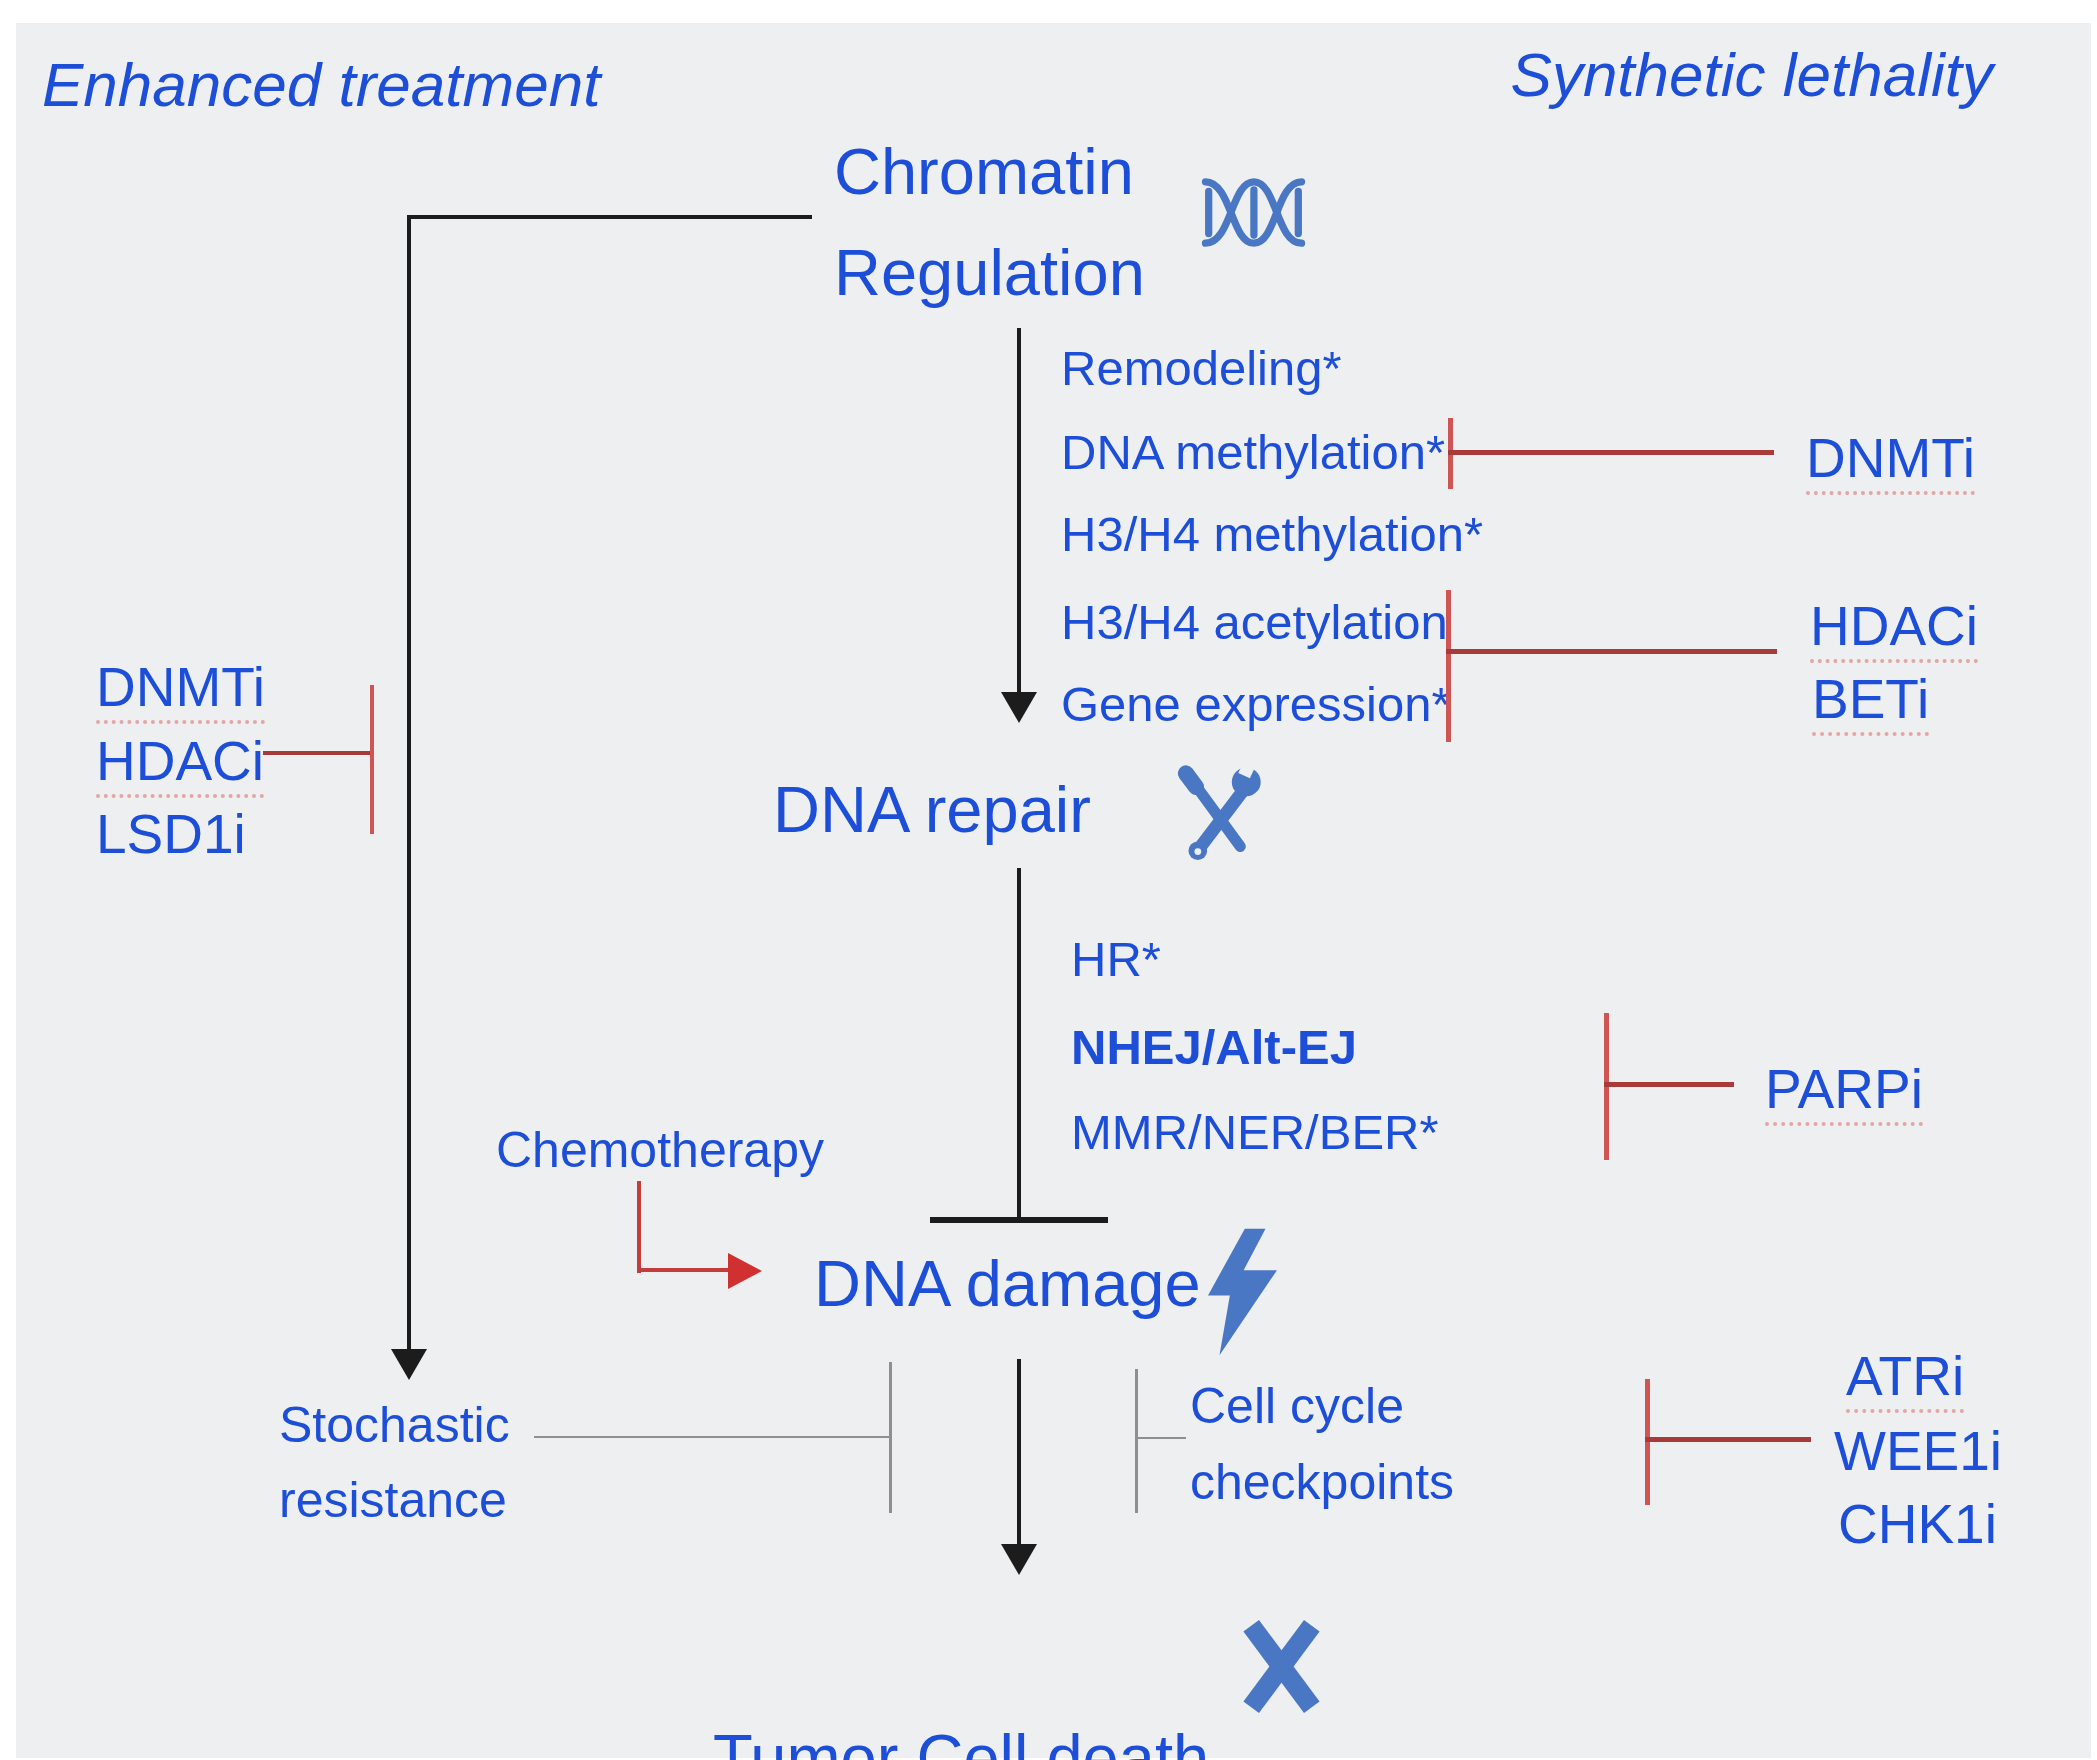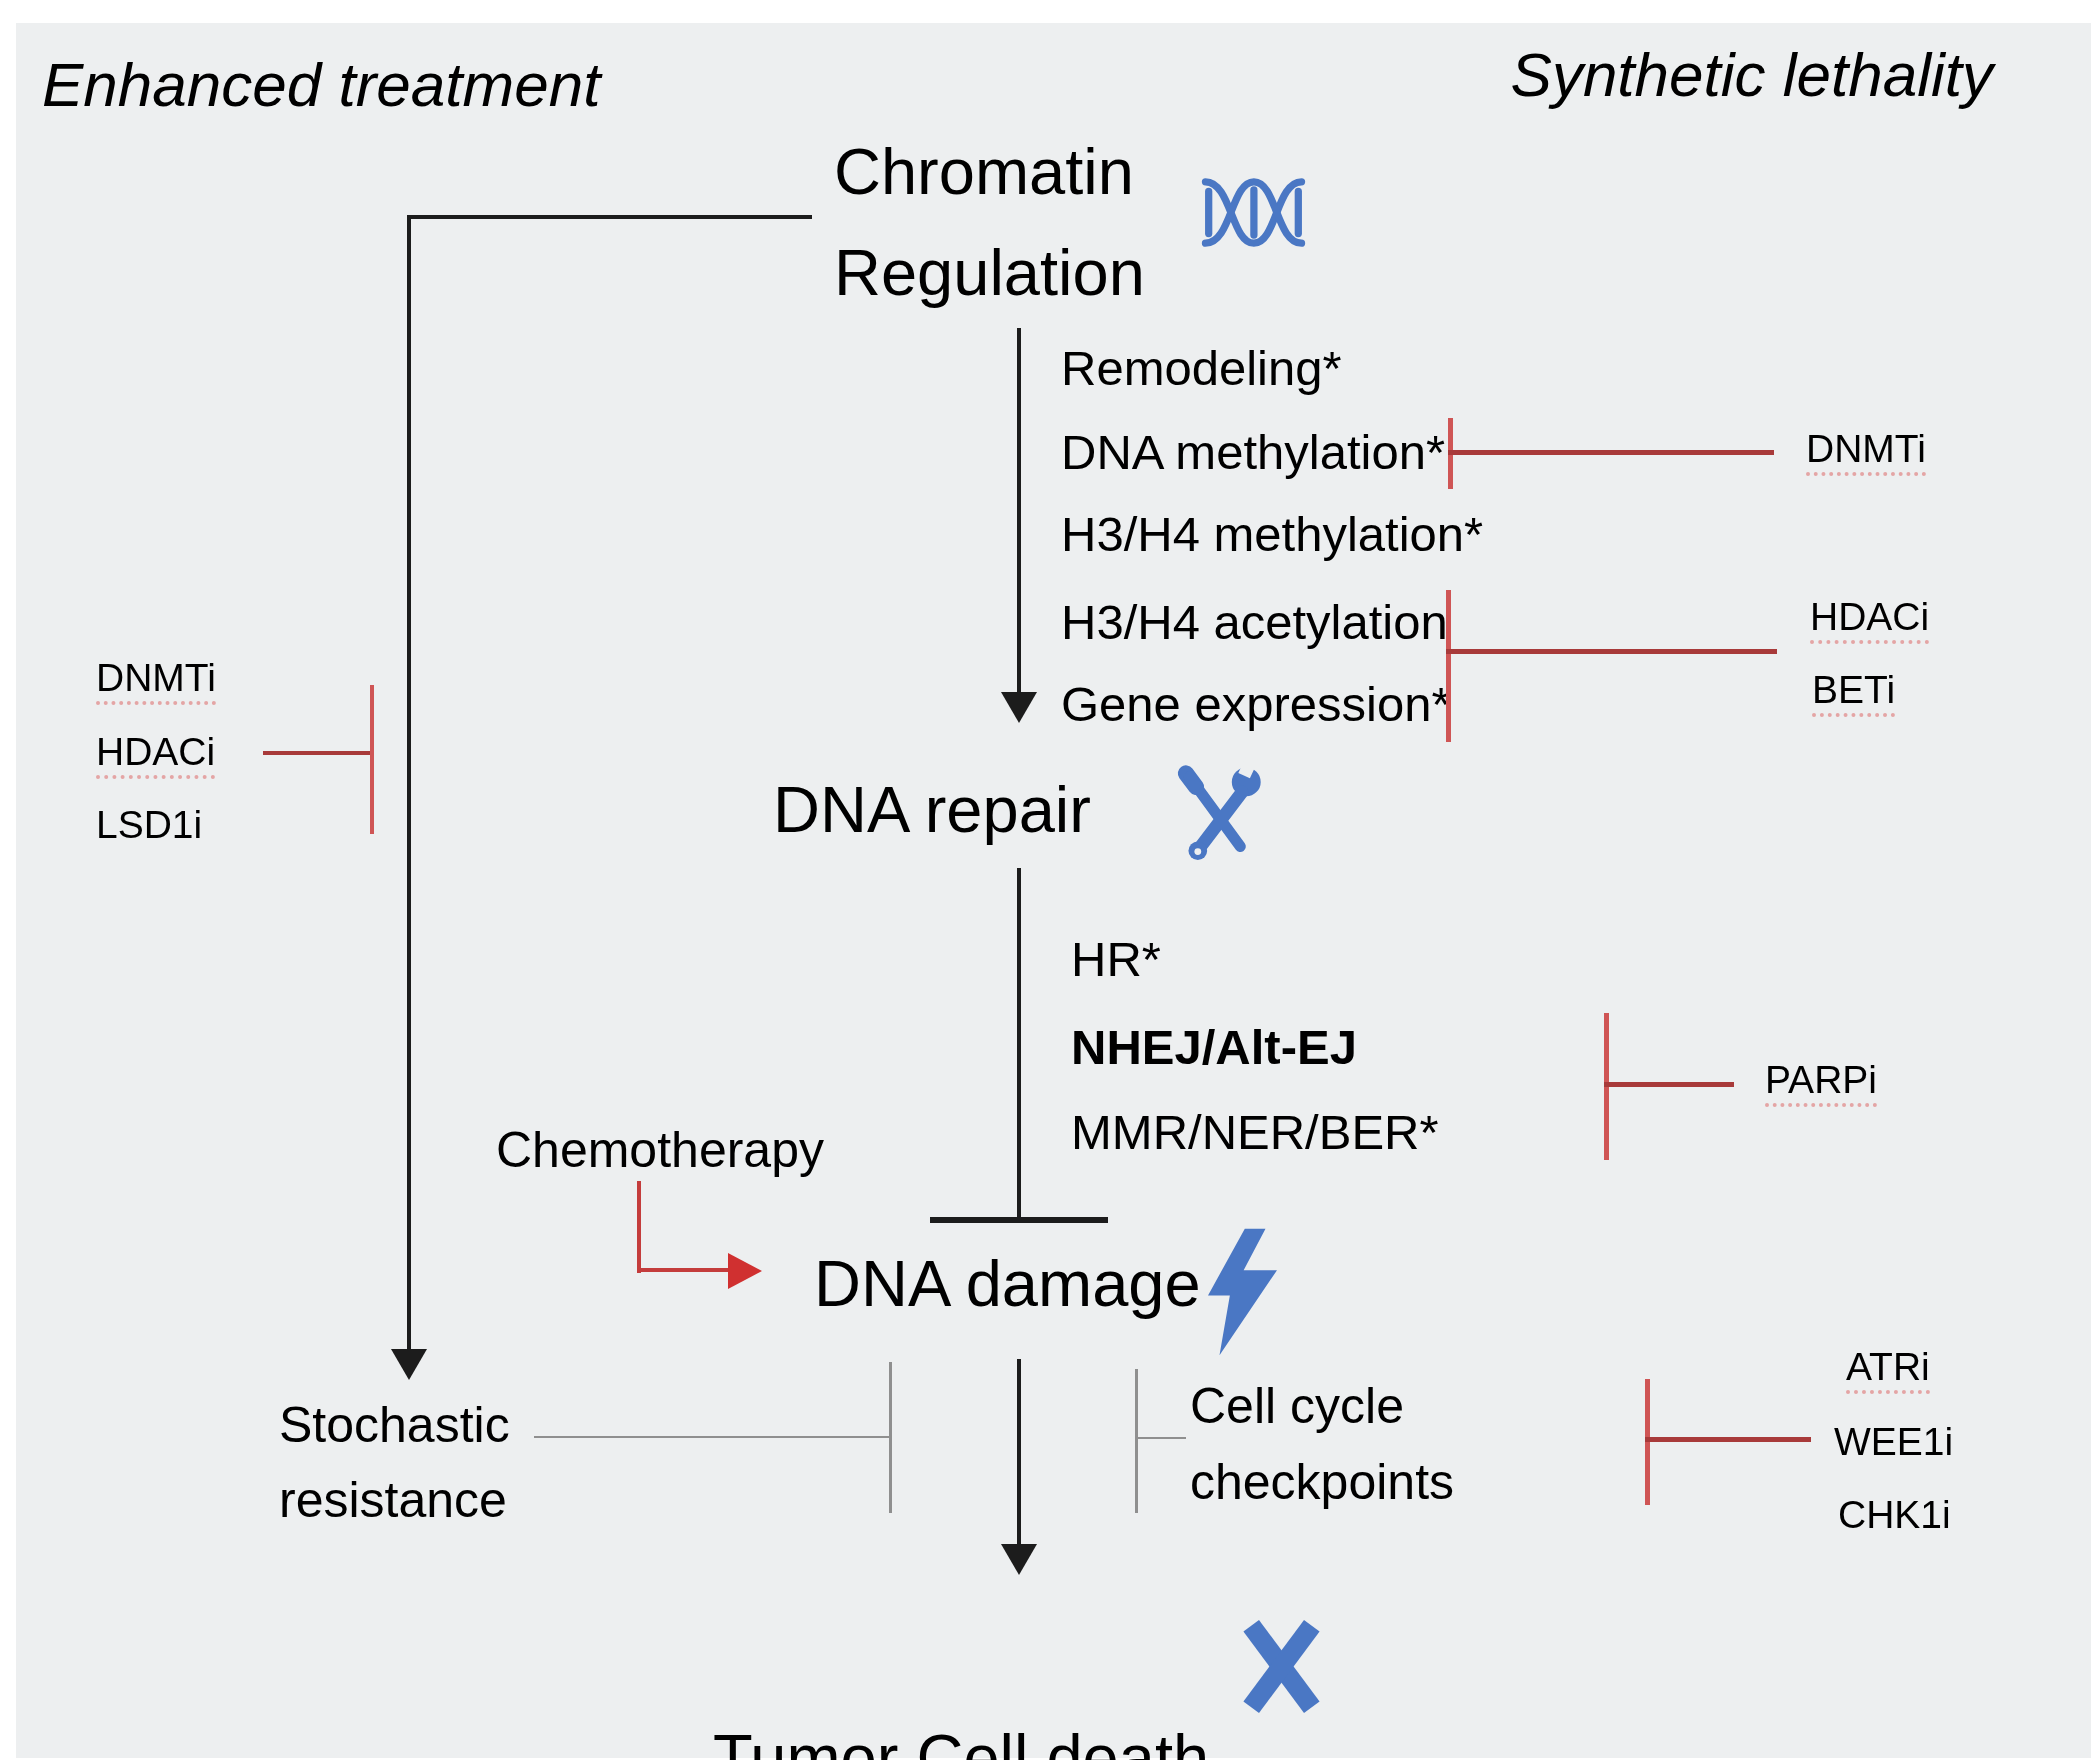--- a/index.html
+++ b/index.html
@@ -1,26 +1,26 @@
 <!DOCTYPE html>
 <html style="font-size:13px"><head>
 <meta charset="utf-8">
 <style>
   html,body{margin:0;padding:0;background:#ffffff;}
   body{width:2097px;height:1761px;overflow:hidden;
        font-family:"Liberation Sans", sans-serif;color:#1c1c1c;}
   #canvas{position:relative;width:2097px;height:1761px;background:#ffffff;}
   #panel{position:absolute;left:16px;top:23px;right:6.5px;bottom:3.2px;background:#edeff0;}
 
-  .t{position:absolute;white-space:nowrap;color:#000000;line-height:1.15;}
+  .t{position:absolute;white-space:nowrap;color:#1d4ed8;line-height:1.15;}
   .title{font-size:62px;font-style:italic;}
   .big{font-size:65px;}
   .med{font-size:50px;}
   .list{font-size:49px;}
-  .lbl{font-size:39px;}
+  .lbl{font-size:55px;}
   .sq{border-bottom:4.9px dotted #e4a5a5;padding-bottom:1.6px;}
 
   .ln{position:absolute;}
   .black{background:#1c1c1c;}
   .redv{background:#cf5555;}
   .redh{background:#a83a3a;}
   .gray{background:#8f8f8f;}
   .redchem{background:#c43c3c;}
 
   .tri{position:absolute;width:0;height:0;}

